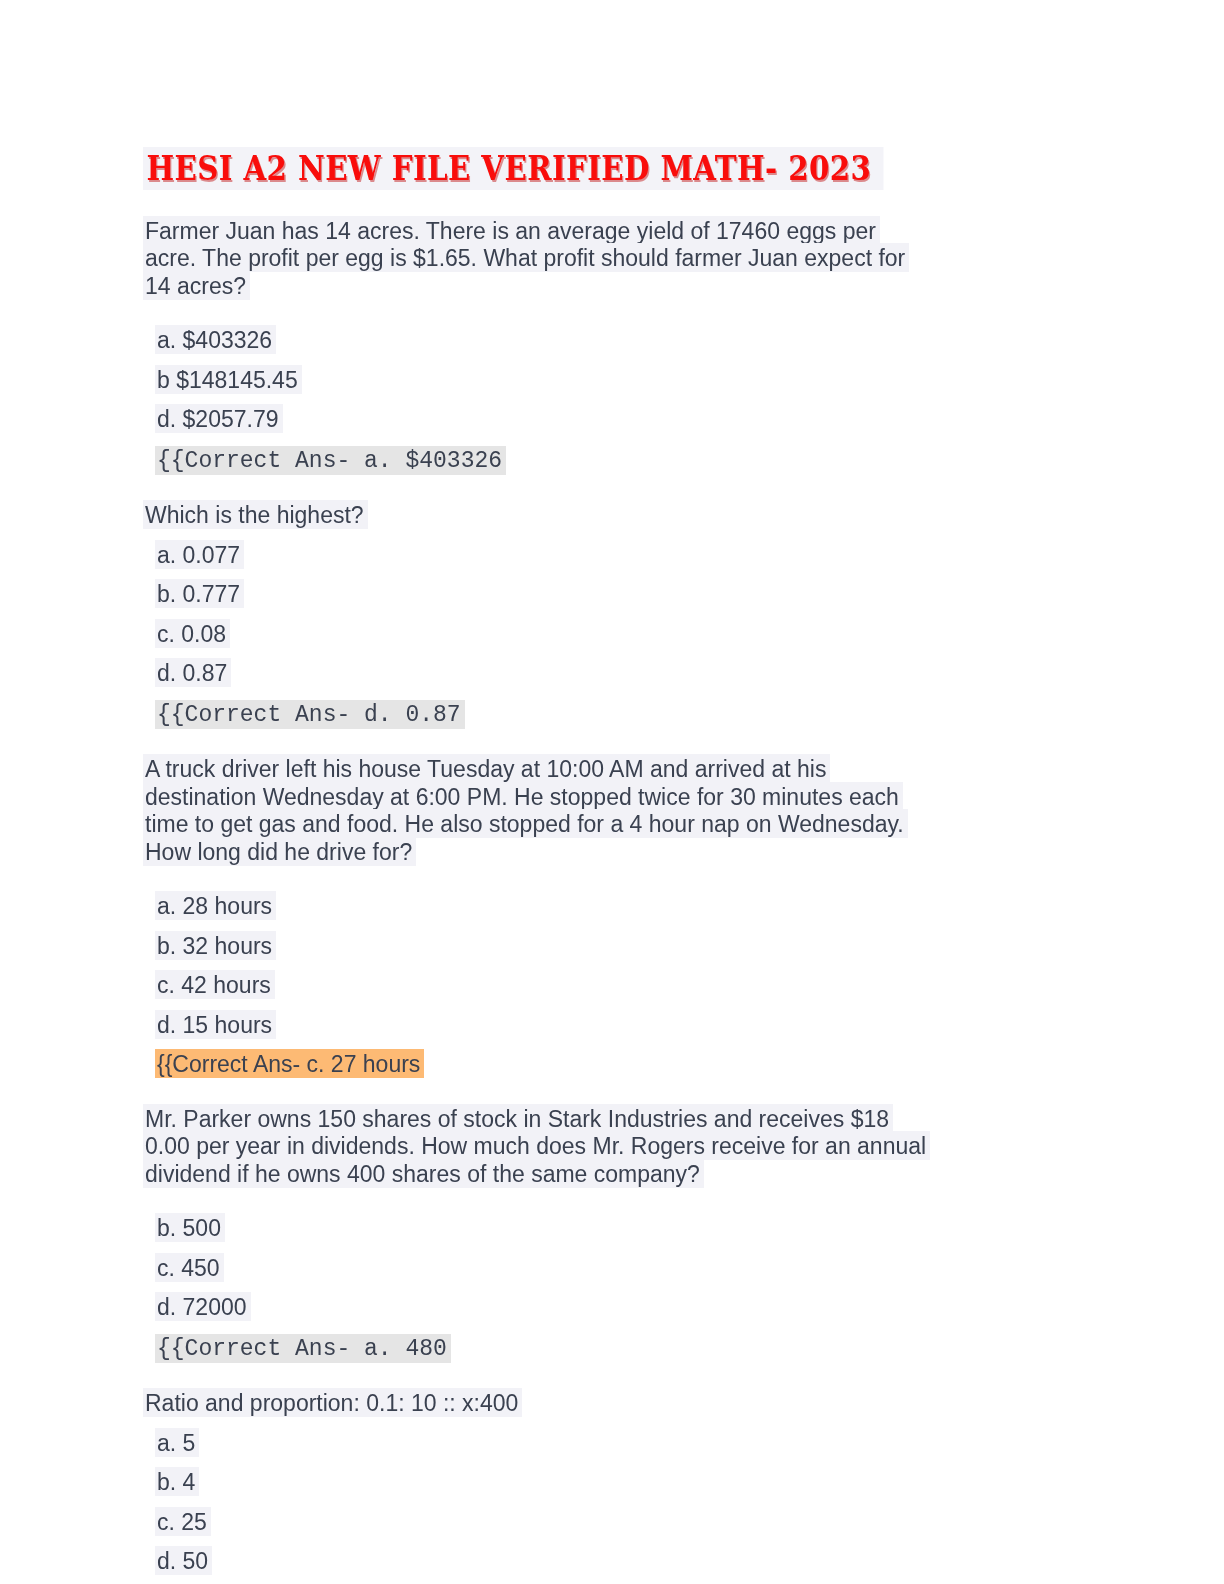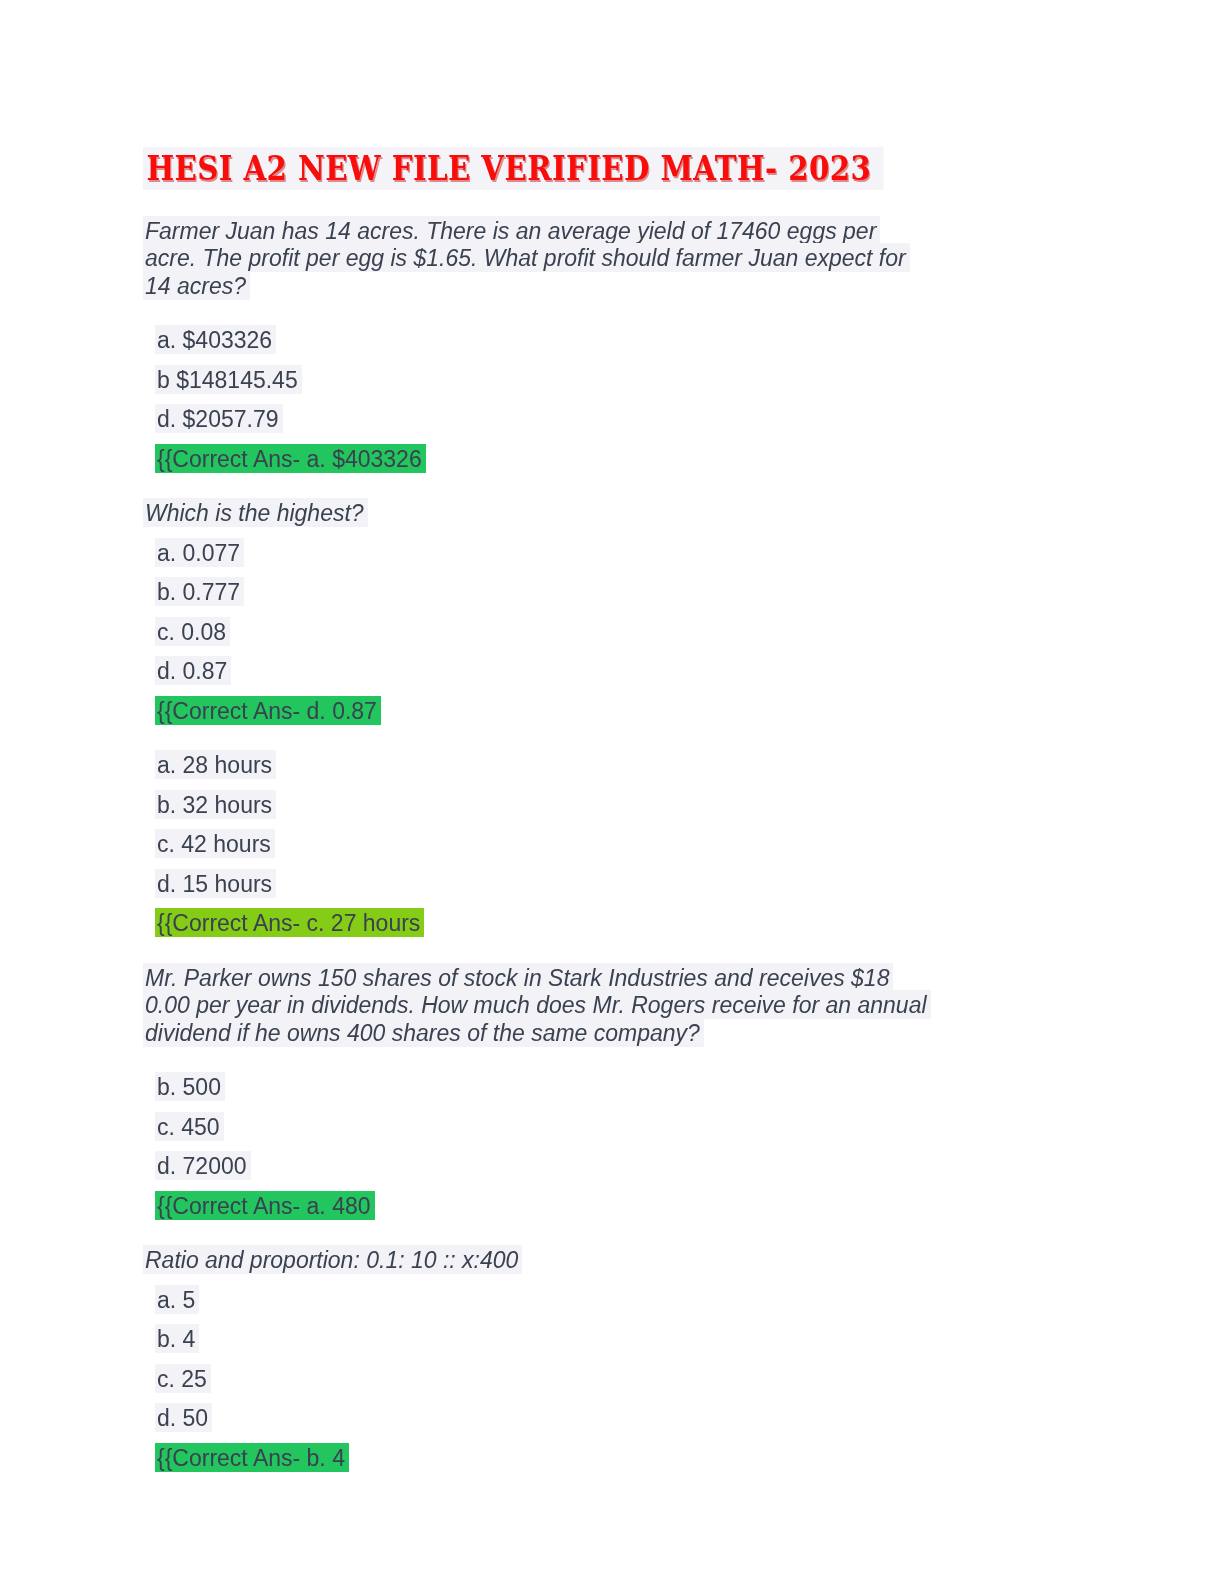--- a/index.html
+++ b/index.html
@@ -35,31 +35,31 @@
     transform-origin: left center;
     white-space: nowrap;
     text-shadow: 1.5px 1.5px 0 rgba(190, 10, 10, 0.45);
   }
   .content {
     font-size: 23px;
     line-height: 27.5px;
     max-width: 941px;
   }
   .title-wrap { margin-bottom: 27px; }
-  .prompt { margin: 0; font-style: italic; }
+  .prompt { margin: 0; }
   .gap-top { margin-top: 27px; }
   .hl {
     background: #f2f2f7;
     padding: 1.5px 4px 1.5px 2px;
     -webkit-box-decoration-break: clone;
     box-decoration-break: clone;
   }
   .line { margin: 12px; }
-  .hl-yellow .hl { background: #22c55e; }
-  .hl-gray .hl { background: #84cc16; }
+  .hl-yellow .hl { background: #e5e5e5; font-family: Liberation Mono, monospace; }
+  .hl-gray .hl { background: #fdba74; }
 </style>
 </head>
 <body>
 
 <div class="page">
 
   <div class="title-wrap">
     <span class="doc-title">HESI A2 NEW FILE VERIFIED MATH- 2023</span>
   </div>
 
@@ -80,20 +80,21 @@
       <div>
         <p class="line"><span class="hl">a. 0.077</span></p>
         <p class="line"><span class="hl">b. 0.777</span></p>
         <p class="line"><span class="hl">c. 0.08</span></p>
         <p class="line"><span class="hl">d. 0.87</span></p>
         <p class="line hl-yellow"><span class="hl">{{Correct Ans- d. 0.87</span></p>
       </div>
     </div>
 
     <div class="gap-top">
+      <p class="prompt"><span class="hl">A truck driver left his house Tuesday at 10:00 AM and arrived at his destination Wednesday at 6:00 PM. He stopped twice for 30 minutes each time to get gas and food. He also stopped for a 4 hour nap on Wednesday. How long did he drive for?</span></p>
       <div class="gap-top">
         <p class="line"><span class="hl">a. 28 hours</span></p>
         <p class="line"><span class="hl">b. 32 hours</span></p>
         <p class="line"><span class="hl">c. 42 hours</span></p>
         <p class="line"><span class="hl">d. 15 hours</span></p>
         <p class="line hl-gray"><span class="hl">{{Correct Ans- c. 27 hours</span></p>
       </div>
     </div>
 
     <div class="gap-top">

